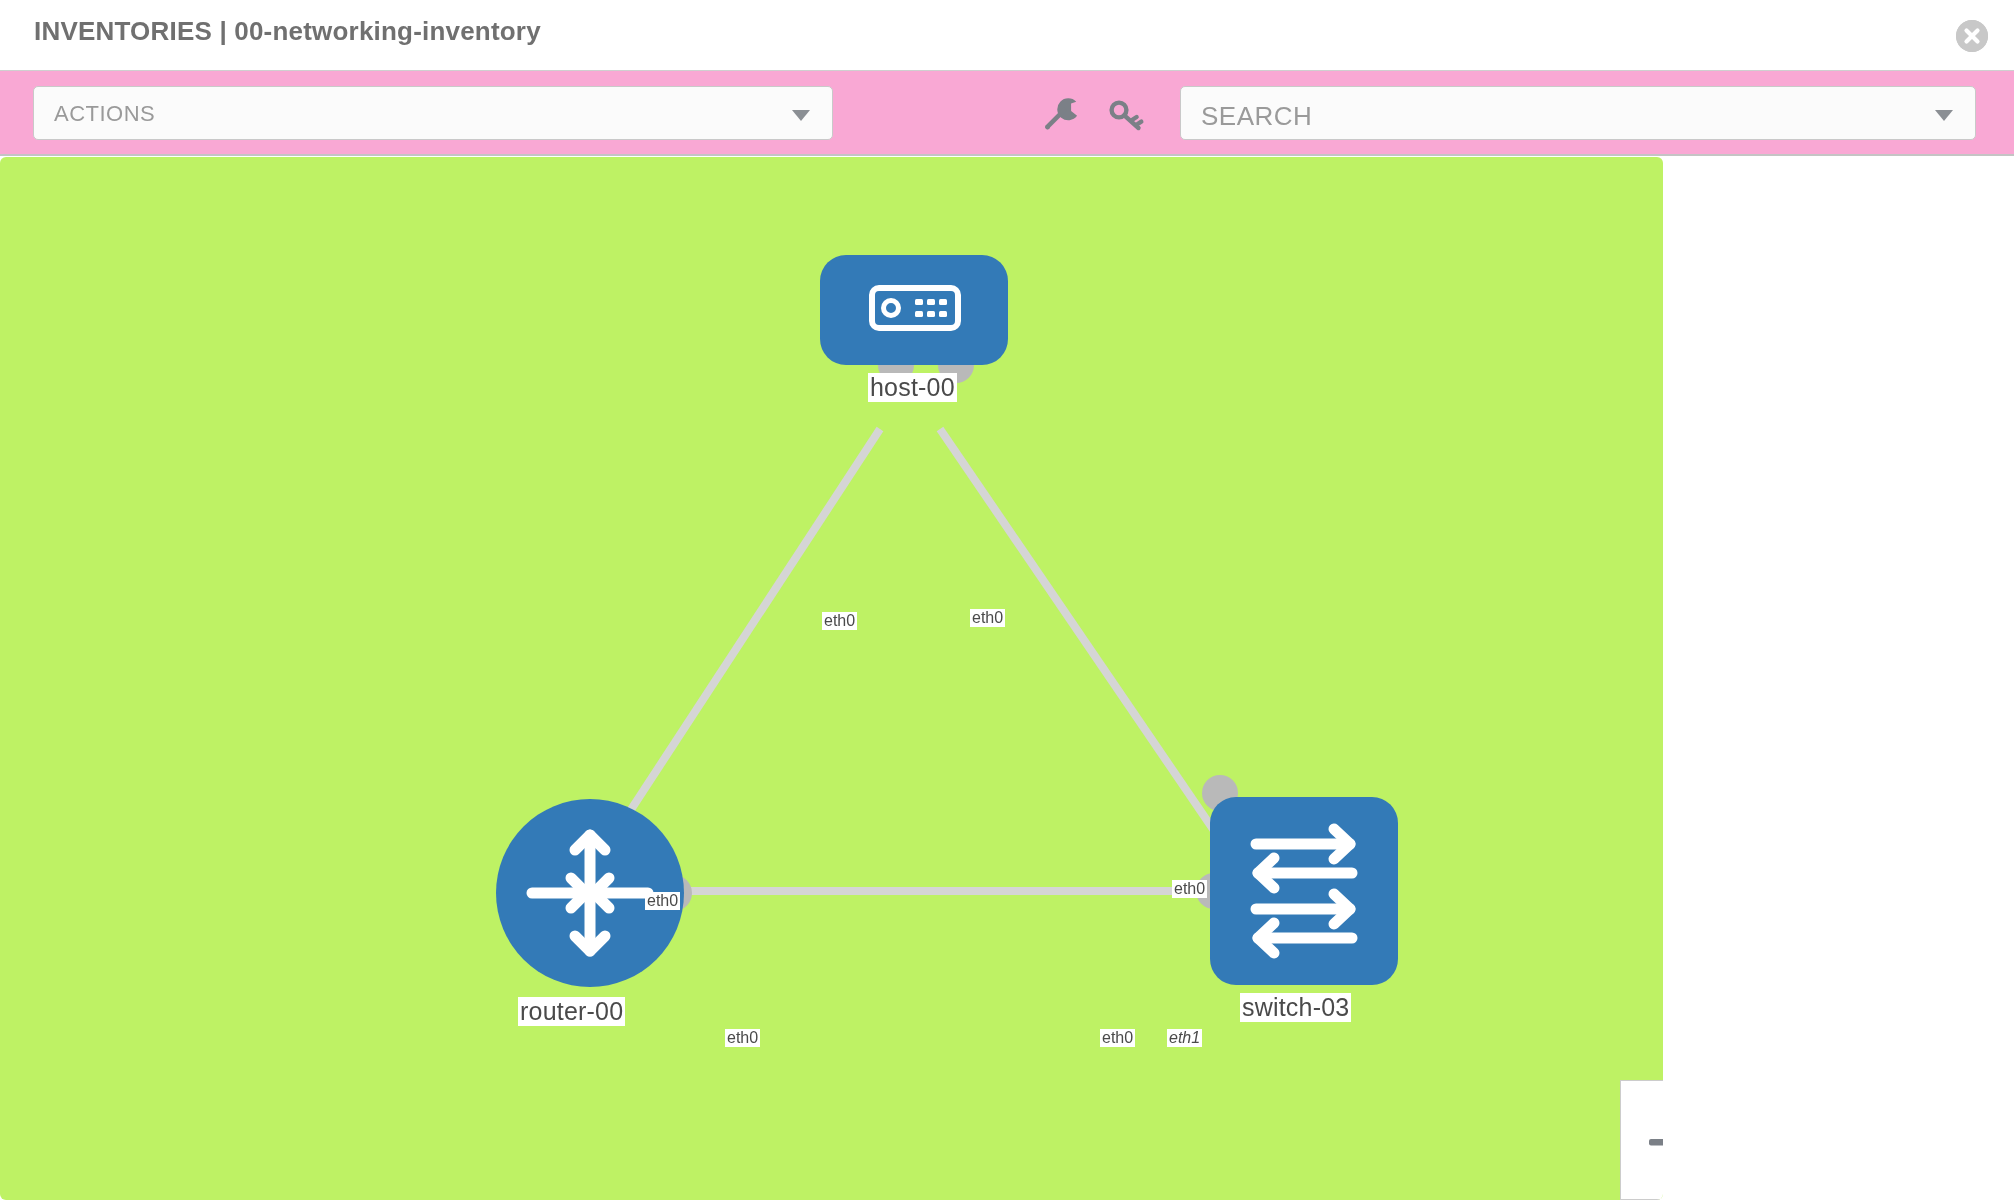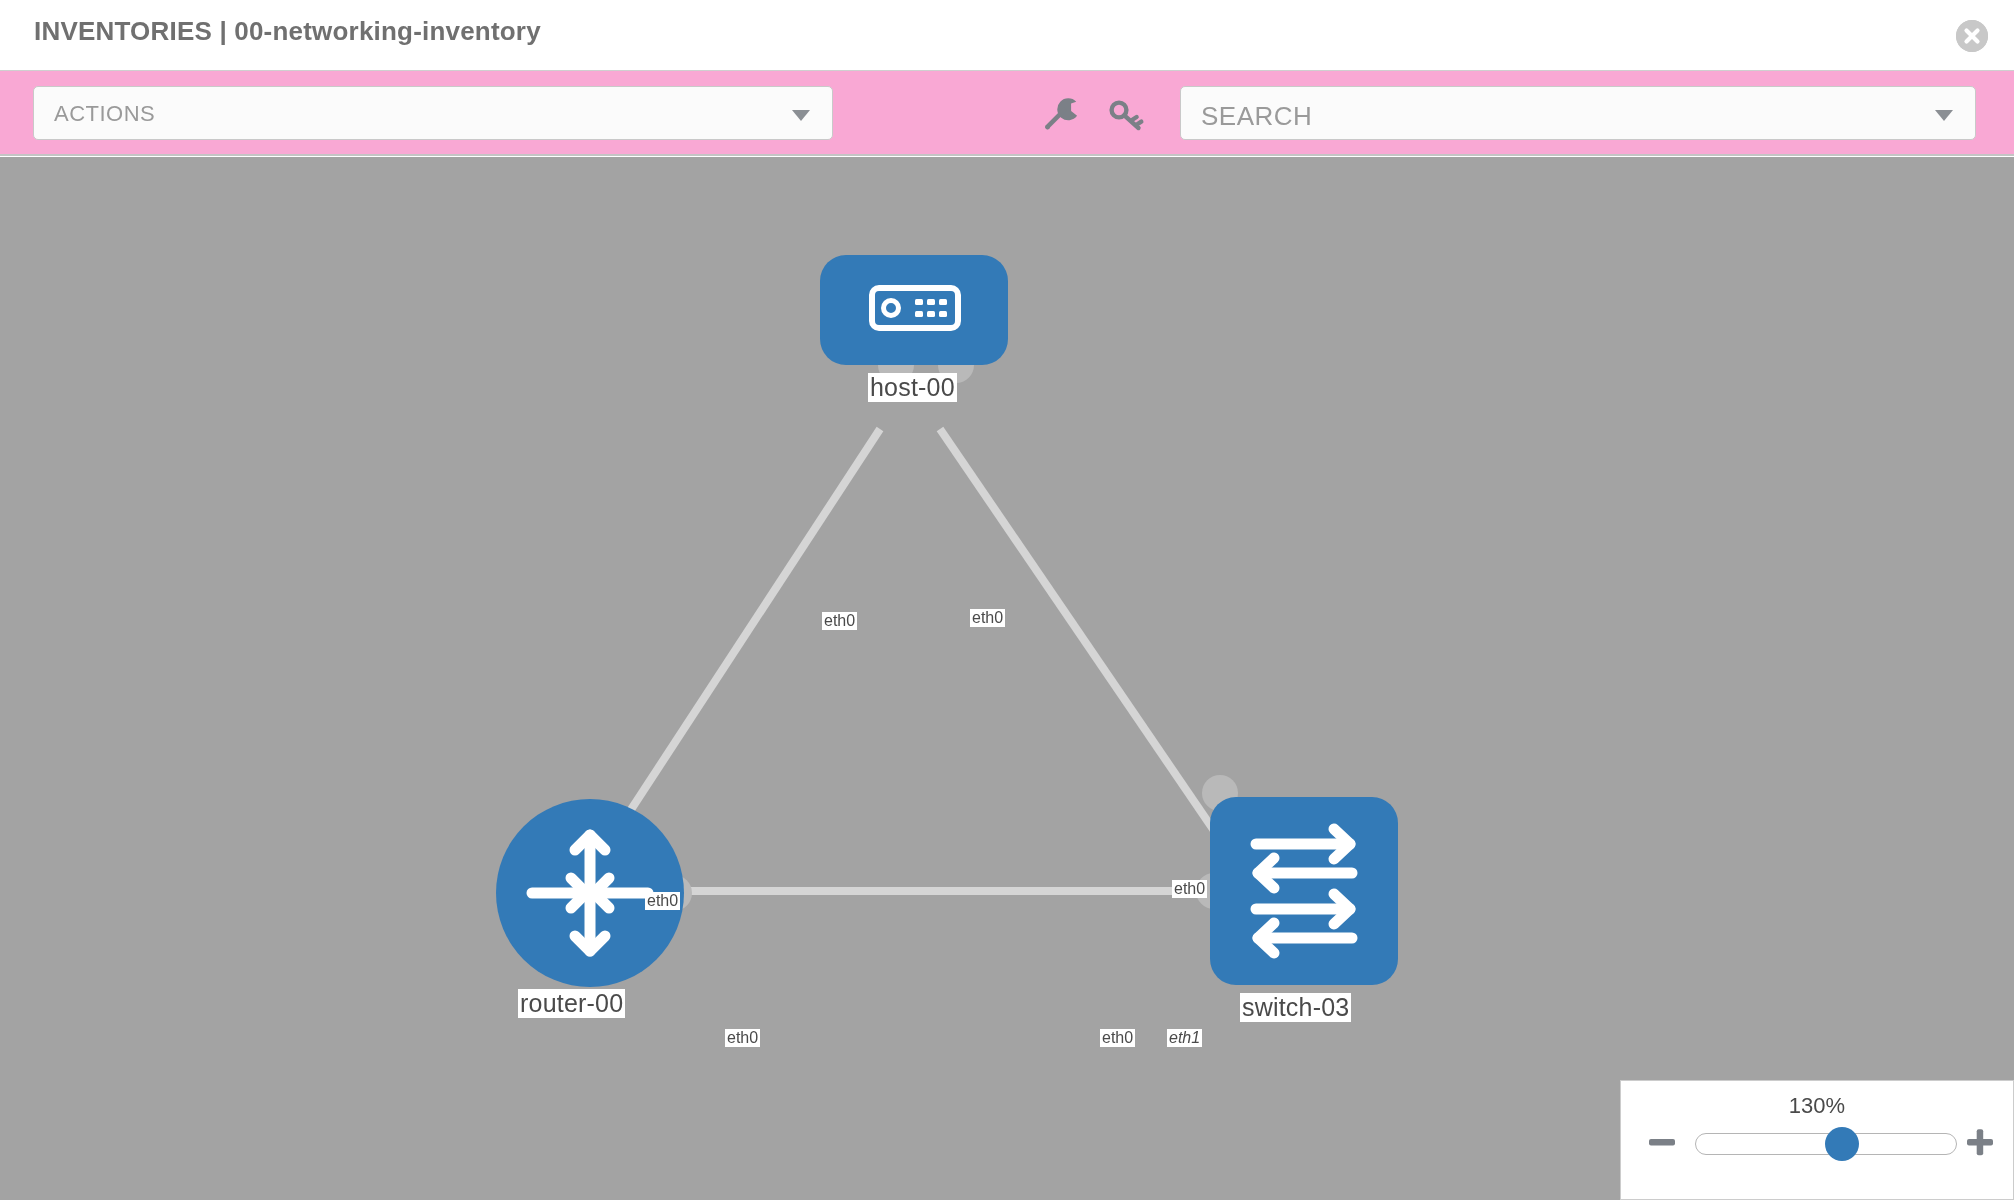--- a/index.html
+++ b/index.html
@@ -121,24 +121,25 @@
     top: 14px;
     font-size: 26px;
     color: #9a9a9a;
     letter-spacing: 0.5px;
   }
 
   
   .canvas {
     position: absolute;
     left: 0; top: 157px;
-    width: 2014px;
+    width: 1663px;
     height: 1043px;
-    background: #a3a3a3;
+    background: #bef264;
     overflow: hidden;
+    border-radius: 6px;
   }
   .canvas svg.edges {
     position: absolute;
     left: 0; top: 0;
     width: 2014px;
     height: 1043px;
   }
 
   
   .node {
@@ -331,21 +332,21 @@
             <path d="M79 137 L94 152 L109 137"></path>
 
             <path d="M36 94 L90 94"></path>
             <path d="M75 79 L90 94 L75 109"></path>
 
             <path d="M152 94 L98 94"></path>
             <path d="M113 79 L98 94 L113 109"></path>
           </g>
         </svg>
       </div>
-      <div class="node-label" style="left:22px; top:190px;">router-00</div>
+      <div class="node-label" style="left:22px; top:198px;">router-00</div>
     </div>
 
     <div class="iface-label" style="left:645px; top:735px;">eth0</div>
     <div class="iface-label" style="left:725px; top:872px;">eth0</div>
 
     <div class="node" style="left:1210px; top:640px; width:188px; height:188px;">
       <div class="handle" style="left:-8px; top:-22px;"></div>
       <div class="handle" style="left:-14px; top:76px;"></div>
       <div class="node-shape rounded" style="width:188px; height:188px;">
         <svg width="188" height="188" viewBox="0 0 188 188">

